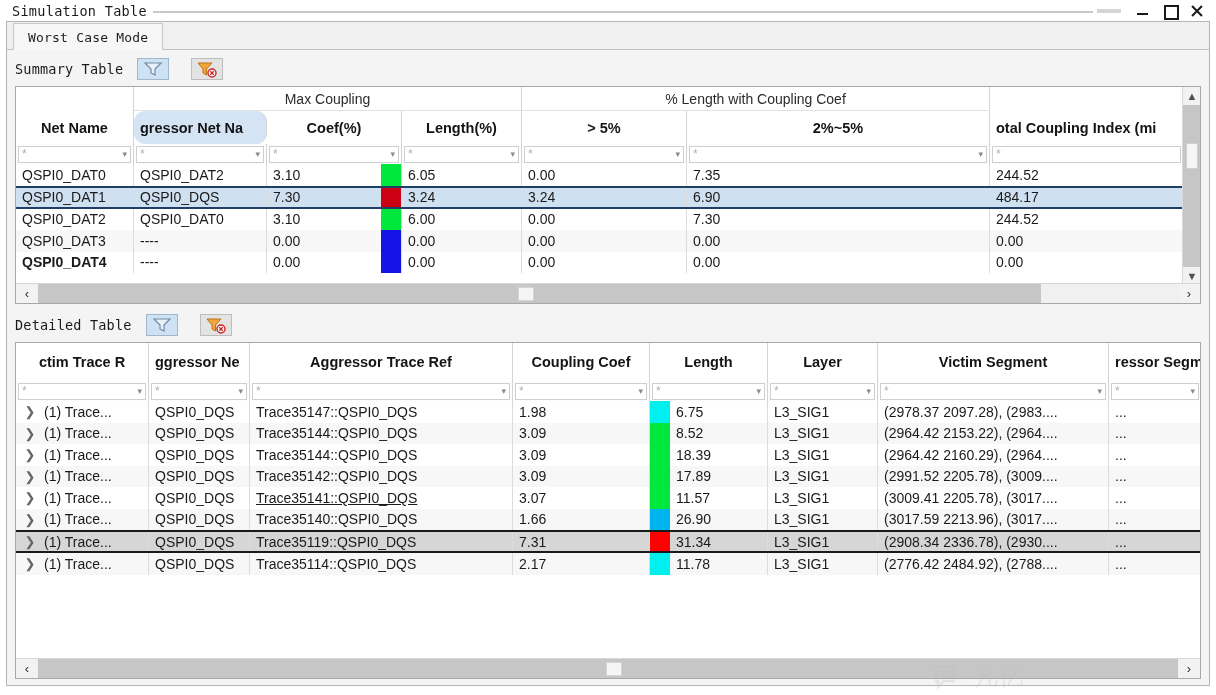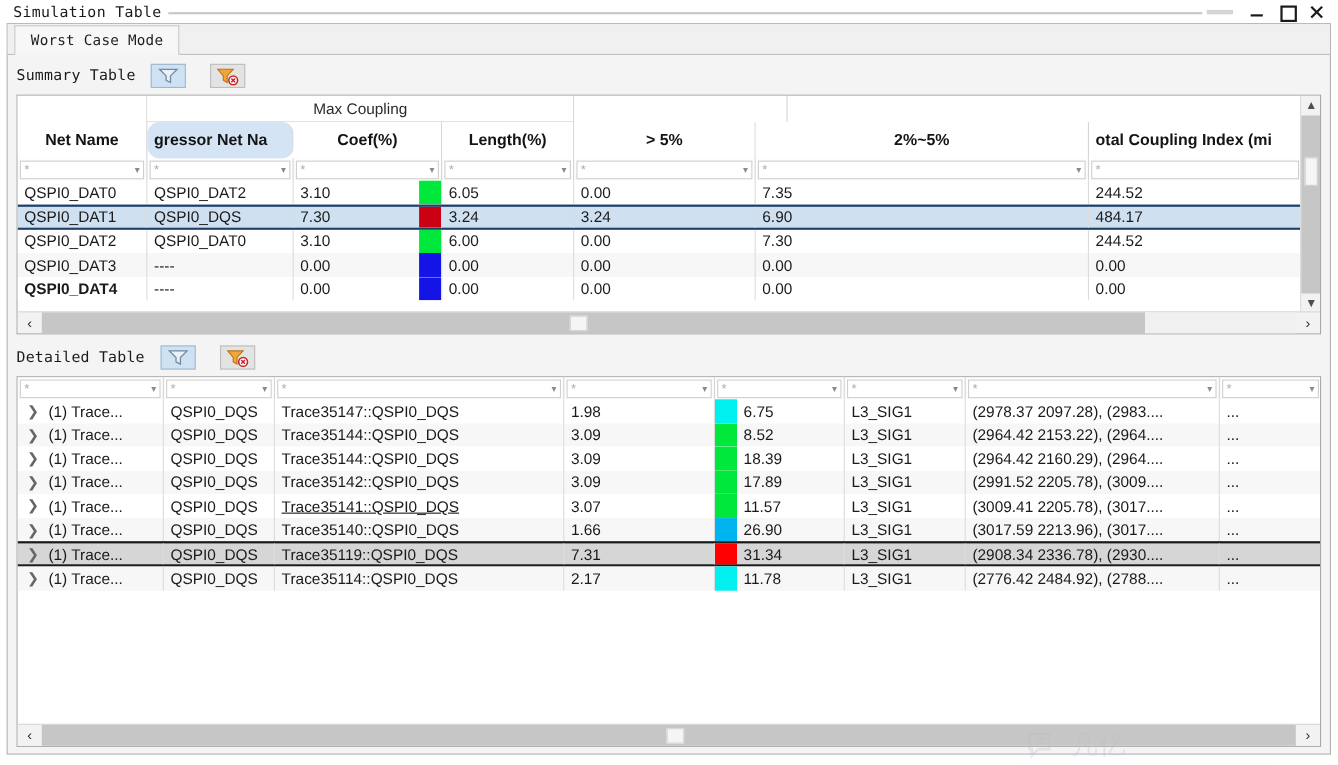--- a/index.html
+++ b/index.html
@@ -240,20 +240,21 @@
       </span>
     </div>
 
     <div class="tablebox" style="left:8px; top:64px; width:1186px; height:218px;">
 
       <div class="tbl" style="width:1168px;">
 
         <div class="hdr-group">
           <div class="hc group empty" style="width:118px;"></div>
           <div class="hc group" style="width:388px;">Max Coupling</div>
+          <div class="hc group" style="width:468px;">% Length with Coupling Coef</div>
           <div class="hc group empty" style="width:194px;"></div>
         </div>
 
         <div class="hdr-cols">
           <div class="hc sorted" style="width:118px;">Net Name</div>
           <div class="hc blue leftalign" style="width:133px;">gressor Net Na</div>
           <div class="hc" style="width:135px;">Coef(%)</div>
           <div class="hc" style="width:120px;">Length(%)</div>
           <div class="hc" style="width:165px;">&gt; 5%</div>
           <div class="hc" style="width:303px;">2%~5%</div>
@@ -458,20 +459,30 @@
           <circle cx="16" cy="12" r="4" fill="#fdfdfd" stroke="#cc2222" stroke-width="1.4"></circle>
           <path d="M14.3 10.3 L17.7 13.7 M17.7 10.3 L14.3 13.7" stroke="#cc2222" stroke-width="1.3"></path>
         </svg>
       </span>
     </div>
 
     <div class="tablebox" style="left:8px; top:320px; width:1186px; height:337px;">
 
       <div class="tbl" style="width:1186px;">
 
+        <div class="hdr-cols" style="height:38px;">
+          <div class="hc sorted" style="width:133px;">ctim Trace R</div>
+          <div class="hc leftalign" style="width:101px;">ggressor Ne</div>
+          <div class="hc" style="width:263px;">Aggressor Trace Ref</div>
+          <div class="hc" style="width:137px;">Coupling Coef</div>
+          <div class="hc" style="width:118px;">Length</div>
+          <div class="hc" style="width:110px;">Layer</div>
+          <div class="hc" style="width:231px;">Victim Segment</div>
+          <div class="hc leftalign" style="width:93px;">ressor Segm</div>
+        </div>
 
         <div class="filter-row">
           <div class="fc" style="width:133px;">
             <span class="fbox">
                 <span class="star">*</span>
                 <span class="chev">▾</span>
               </span>
           </div>
           <div class="fc" style="width:101px;">
             <span class="fbox">

